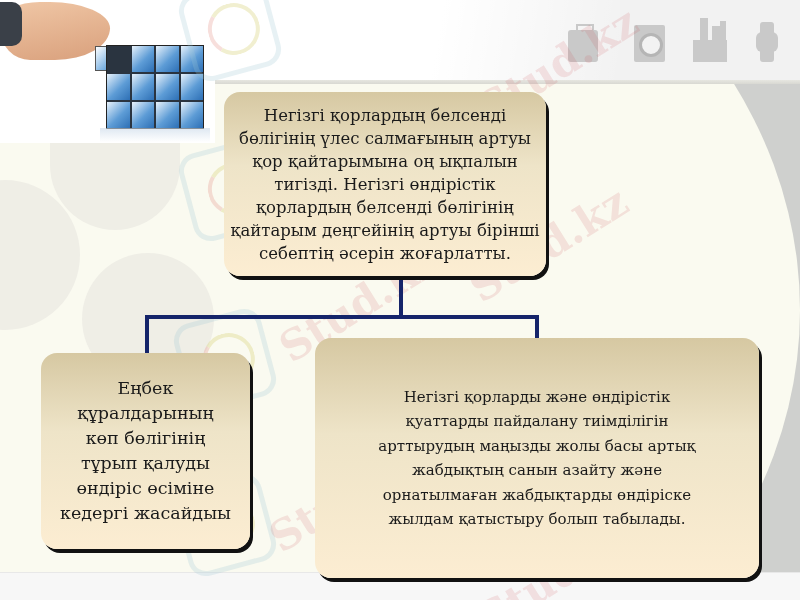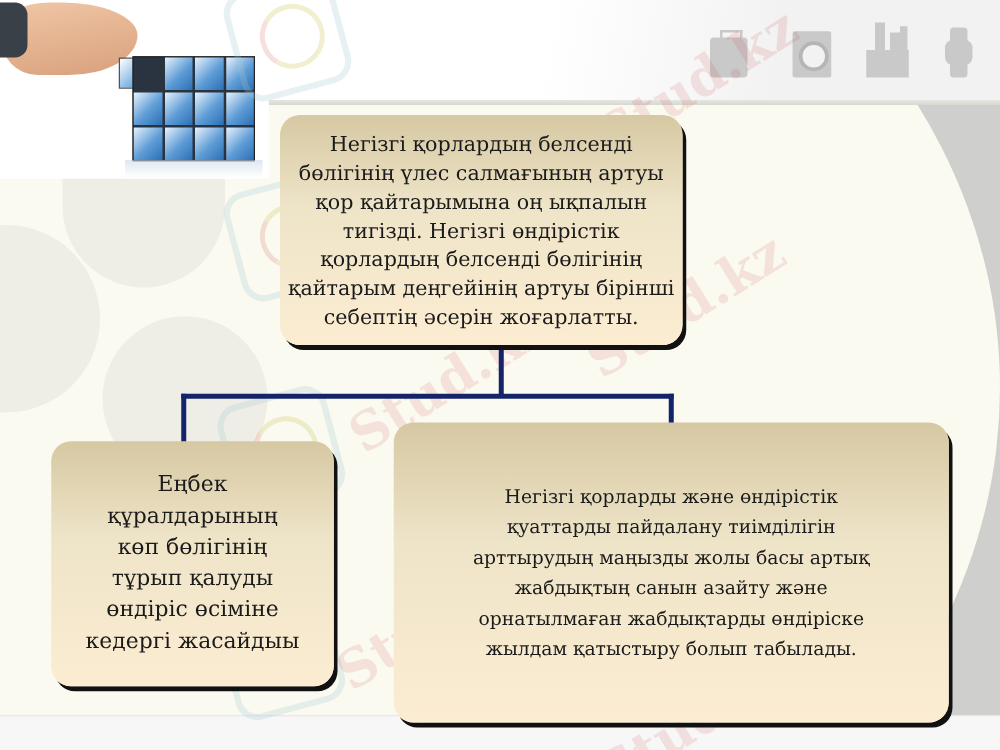--- a/index.html
+++ b/index.html
@@ -91,21 +91,21 @@
 <div class="node" style="left:224px;top:92px;width:322px;height:184px;font-size:16.5px;line-height:23px;">
   <p>Негізгі қорлардың белсенді
 бөлігінің үлес салмағының артуы
 қор қайтарымына оң ықпалын
 тигізді. Негізгі өндірістік
 қорлардың белсенді бөлігінің
 қайтарым деңгейінің артуы бірінші
 себептің әсерін жоғарлатты.</p>
 </div>
 
-<div class="node" style="left:41px;top:353px;width:226px;height:196px;font-size:17.5px;line-height:25px;">
+<div class="node" style="left:41px;top:353px;width:209px;height:196px;font-size:17.5px;line-height:25px;">
   <p>Еңбек
 құралдарының
 көп бөлігінің
 тұрып қалуды
 өндіріс өсіміне
 кедергі жасайдыы</p>
 </div>
 
 <div class="node" style="left:315px;top:338px;width:444px;height:240px;font-size:15px;line-height:24.5px;">
   <p>Негізгі қорларды және өндірістік

